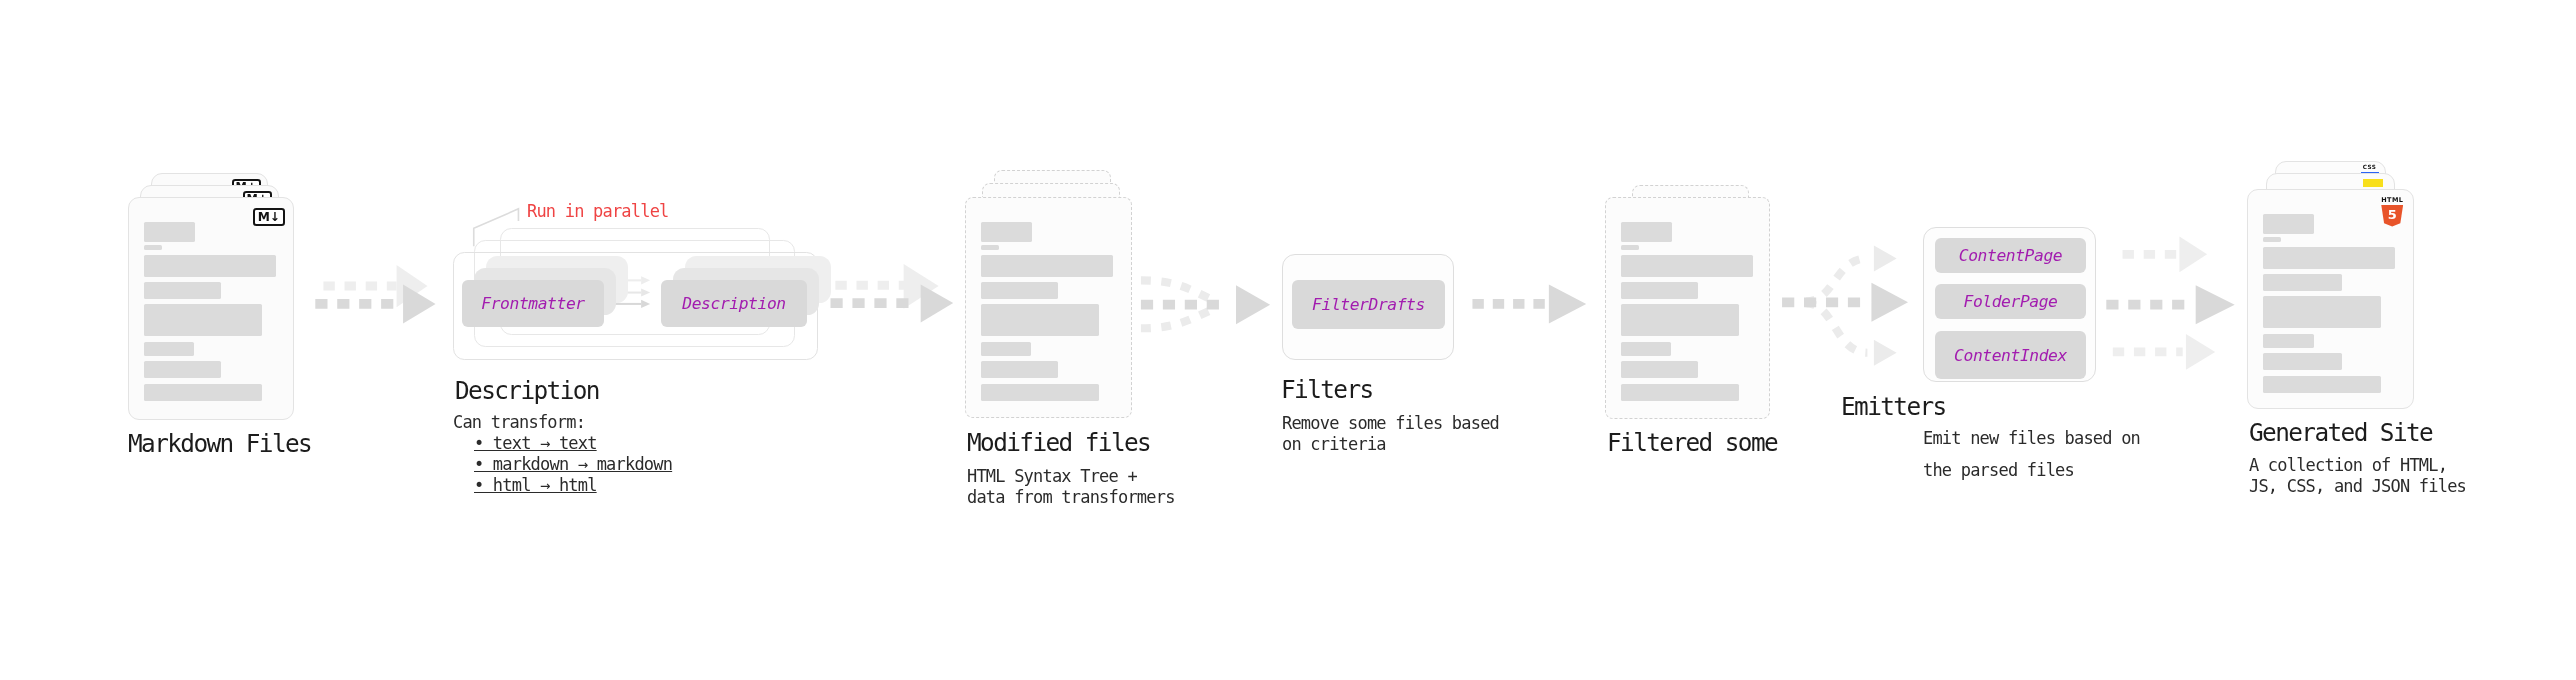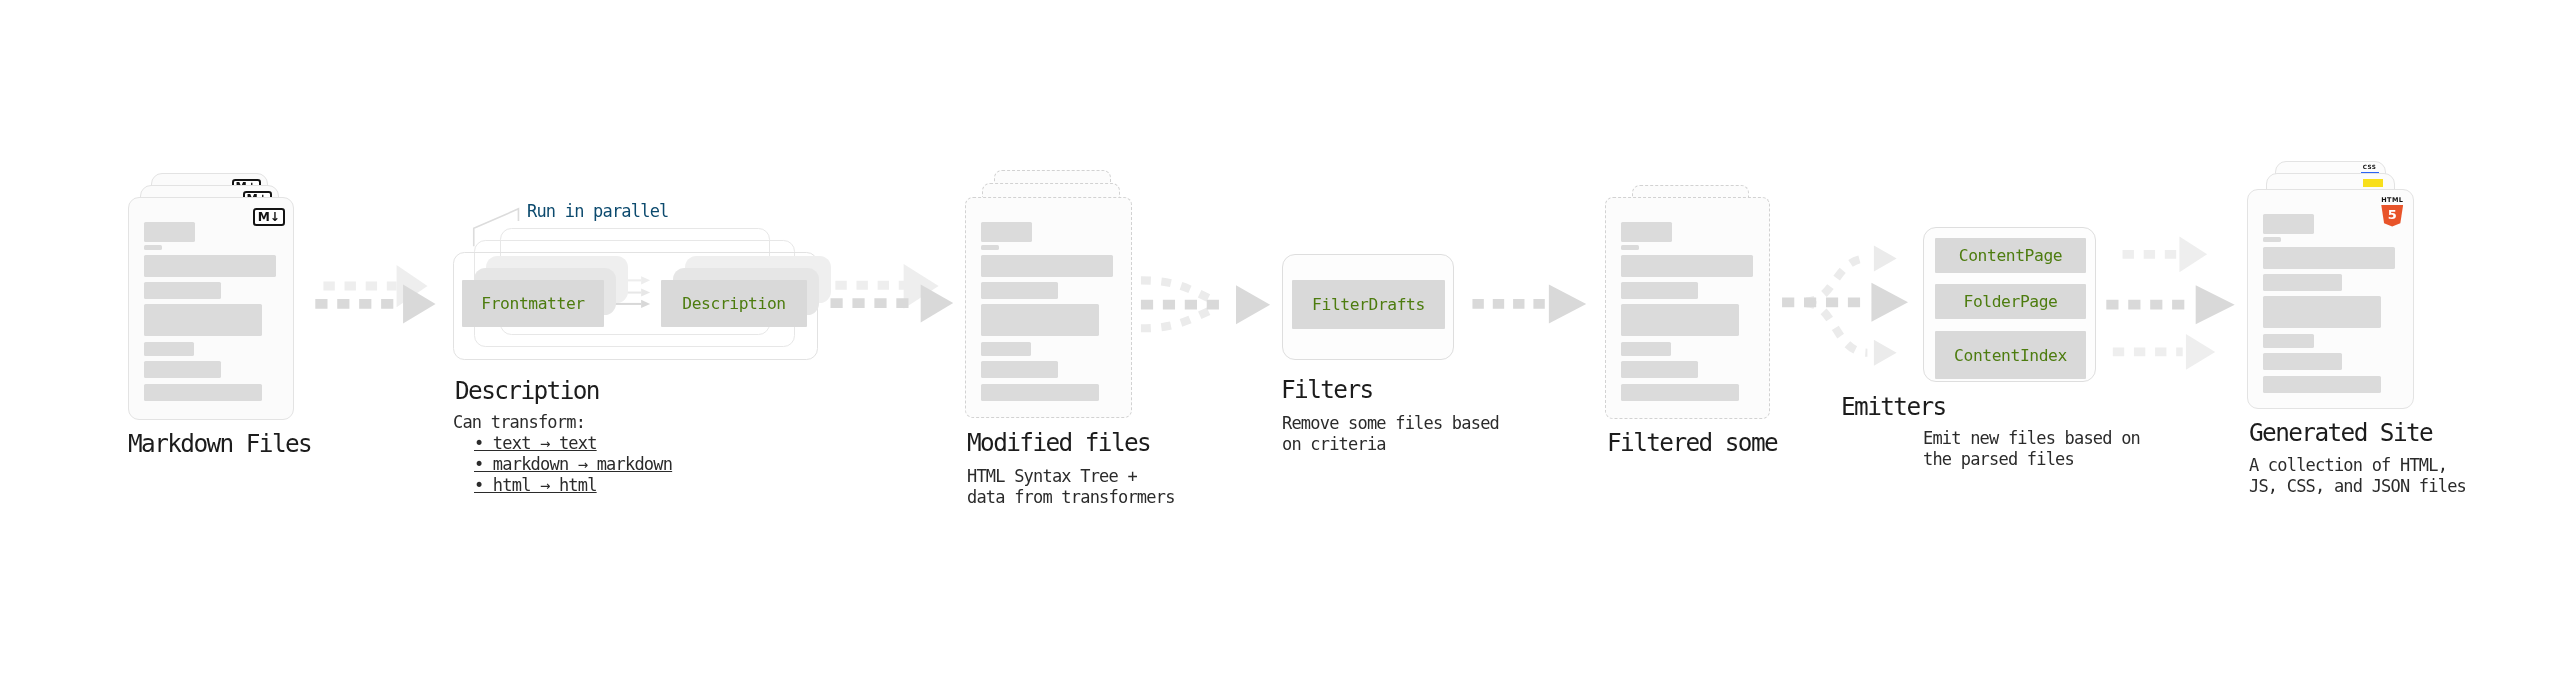--- a/index.html
+++ b/index.html
@@ -10,36 +10,36 @@
   #arrows{position:absolute;left:0;top:0;z-index:1;pointer-events:none;}
   .card{
     position:absolute;background:#fbfbfb;border:1.6px solid #e3e3e3;border-radius:11px;z-index:2;
     box-sizing:border-box;
   }
   .card--dashed{border:1.6px dashed #d2d2d2;background:#fcfcfc;border-radius:8.1px;}
   .card--panel{background:#fdfdfd;border:1.6px solid #dedede;border-radius:13px;}
   .card--outline{background:transparent;border:1.6px solid #e7e7e7;border-radius:11.4px;}
   .bar{position:absolute;background:#dbdbdb;border-radius:1.6px;}
   .btn{
-    position:absolute;background:#d9d9d9;border-radius:1px;z-index:6;
+    position:absolute;background:#d9d9d9;border-radius:6px;z-index:6;
     display:flex;align-items:center;justify-content:center;
-    font-size:16.3px;letter-spacing:-0.4px;color:#4d7c0f;white-space:nowrap;
+    font-size:16.3px;letter-spacing:-0.4px;color:#a21caf;white-space:nowrap;font-style:italic;
   }
   .ghost{position:absolute;border-radius:11.4px;z-index:4;}
   .ghost--far{background:#efefef;z-index:4;}
   .ghost--near{background:#e6e6e6;z-index:5;}
   .heading{
     position:absolute;font-size:24.4px;letter-spacing:-1.6px;color:#1c1c1c;z-index:3;white-space:nowrap;
   }
   .caption{
     position:absolute;font-size:17px;letter-spacing:-0.8px;color:#2b2b2b;line-height:21px;z-index:3;white-space:nowrap;
   }
   .caption .indent{padding-left:21px;display:block;text-decoration:underline;}
   .annotation{
-    position:absolute;font-size:17px;letter-spacing:-0.8px;color:#0c4a6e;z-index:3;white-space:nowrap;
+    position:absolute;font-size:17px;letter-spacing:-0.8px;color:#ef4444;z-index:3;white-space:nowrap;
   }
   .md-badge{
     position:absolute;background:#ffffff;border:2px solid #141414;border-radius:3.3px;
     color:#141414;font-family:"DejaVu Sans","Liberation Sans",sans-serif;font-weight:bold;
     display:flex;align-items:center;justify-content:center;box-sizing:border-box;
   }
   .md-badge--front{right:8.1px;top:9.8px;width:32px;height:18px;font-size:12.2px;}
   .md-badge--back{right:6.5px;top:4.9px;width:29px;height:17px;font-size:11.4px;}
   .html5-icon{position:absolute;right:9.8px;top:6.5px;width:22px;z-index:3;text-align:center;}
   .html5-icon .word{font-family:"DejaVu Sans","Liberation Sans",sans-serif;font-weight:bold;font-size:6.5px;letter-spacing:0.4px;color:#111;line-height:7.3px;}
@@ -207,21 +207,21 @@
   </div>
 
   <div>
     <div class="card card--panel" style="left:1923px;top:227px;width:173px;height:155px;z-index:2;"></div>
     <div class="btn" style="left:1935px;top:238px;width:151px;height:35px;">ContentPage</div>
     <div class="btn" style="left:1935px;top:284px;width:151px;height:35px;">FolderPage</div>
     <div class="btn" style="left:1935px;top:331px;width:151px;height:48px;">ContentIndex</div>
     <div class="heading" style="left:1841px;top:392px;">Emitters</div>
     <div class="caption" style="left:1923px;top:428px;">
       <span style="display:block;">Emit new files based on</span>
-      <span style="display:block;">the parsed files</span>
+      <span style="display:block;margin-top:11px;">the parsed files</span>
     </div>
   </div>
 
   <div>
     <div class="card" style="left:2275px;top:161px;width:111px;height:49px;z-index:2;background:#fcfcfc;">
       <div class="css-icon">
         <div class="word">CSS</div>
         <div class="ubar"></div>
       </div>
     </div>

